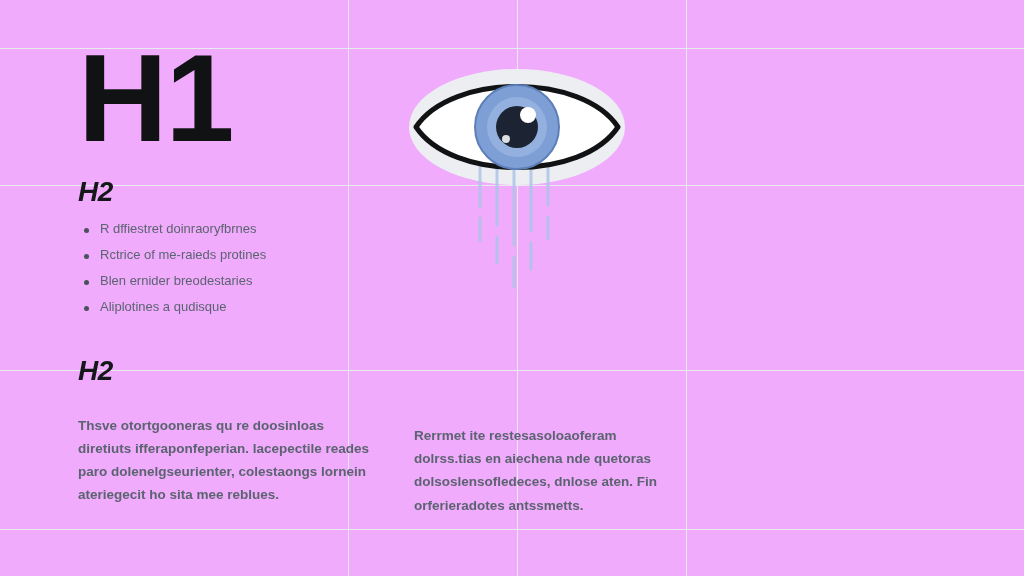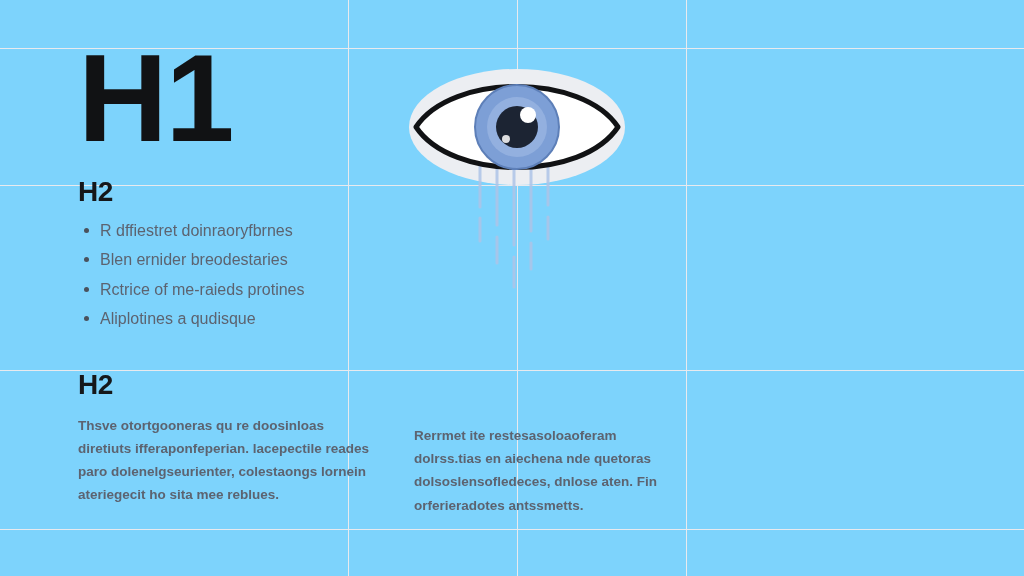--- a/index.html
+++ b/index.html
@@ -11,21 +11,21 @@
     height: 576px;
     background: #ffffff;
     font-family: "Liberation Sans", sans-serif;
     overflow: hidden;
   }
 
   #page {
     position: relative;
     width: 1024px;
     height: 576px;
-    background: #7dd3fc;
+    background: #f0abfc;
     overflow: hidden;
   }
 
   
   .grid-v, .grid-h {
     position: absolute;
     background: #e8eaee;
   }
   .grid-v { width: 1px; top: 0; bottom: 0; }
   .grid-h { height: 1px; left: 0; right: 0; }
@@ -54,31 +54,32 @@
     color: #111214;
     margin: 0 0 16px 0;
   }
 
   .h2-title {
     font-size: 28px;
     font-weight: bold;
     color: #15171a;
     margin: 0 0 14px 0;
     letter-spacing: -0.5px;
+    font-style: italic;
   }
 
   #bullet-list {
     list-style: none;
     margin: 0 0 40px 0;
     padding: 0;
   }
   #bullet-list li {
     position: relative;
     padding-left: 22px;
-    font-size: 16px;
+    font-size: 13px;
     line-height: 1.15;
     color: #5c6370;
     margin-bottom: 11px;
   }
   #bullet-list li::before {
     content: "";
     position: absolute;
     left: 6px;
     top: 6px;
     width: 5px;
@@ -132,22 +133,22 @@
   <div class="grid-h h4"></div>
 
   <div id="left-col">
 
     <h1 id="h1-title">H1</h1>
 
     <h2 class="h2-title">H2</h2>
 
     <ul id="bullet-list">
       <li>R dffiestret doinraoryfbrnes</li>
+      <li>Rctrice of me-raieds protines</li>
       <li>Blen ernider breodestaries</li>
-      <li>Rctrice of me-raieds protines</li>
       <li>Aliplotines a qudisque</li>
     </ul>
 
     <h2 class="h2-title">H2</h2>
   </div>
 
   <div id="body-columns">
     <p class="body-col col-1">Thsve otortgooneras qu re doosinloas diretiuts ifferaponfeperian.  lacepectile reades paro dolenelgseurienter, colestaongs lornein ateriegecit ho sita mee reblues.</p>
     <p class="body-col col-2">Rerrmet ite restesasoloaoferam dolrss.tias en aiechena nde quetoras dolsoslensofledeces, dnlose aten. Fin orferieradotes antssmetts.</p>
   </div>

